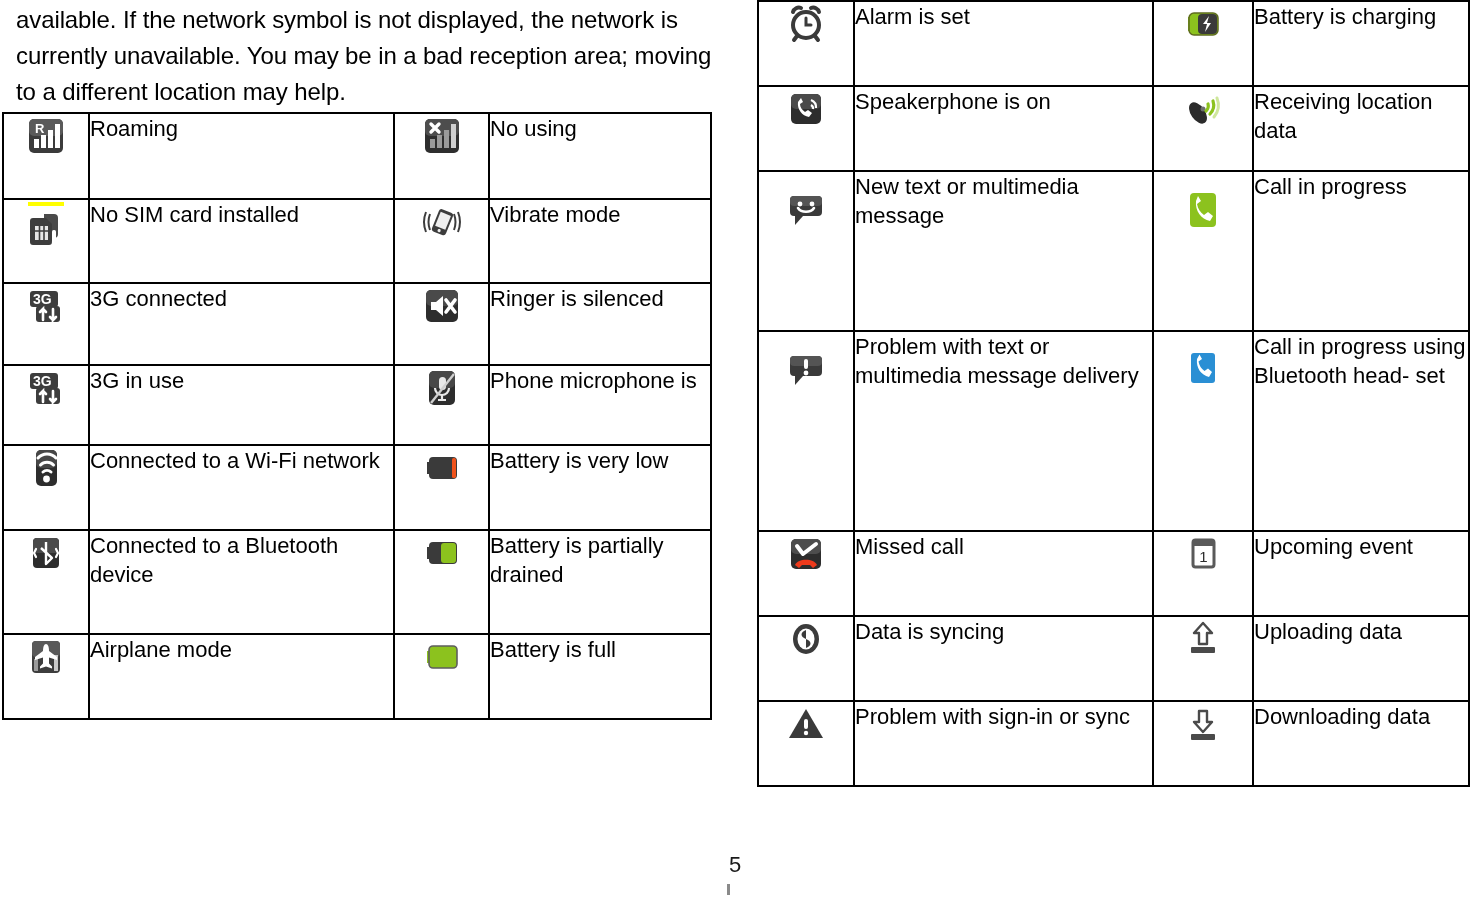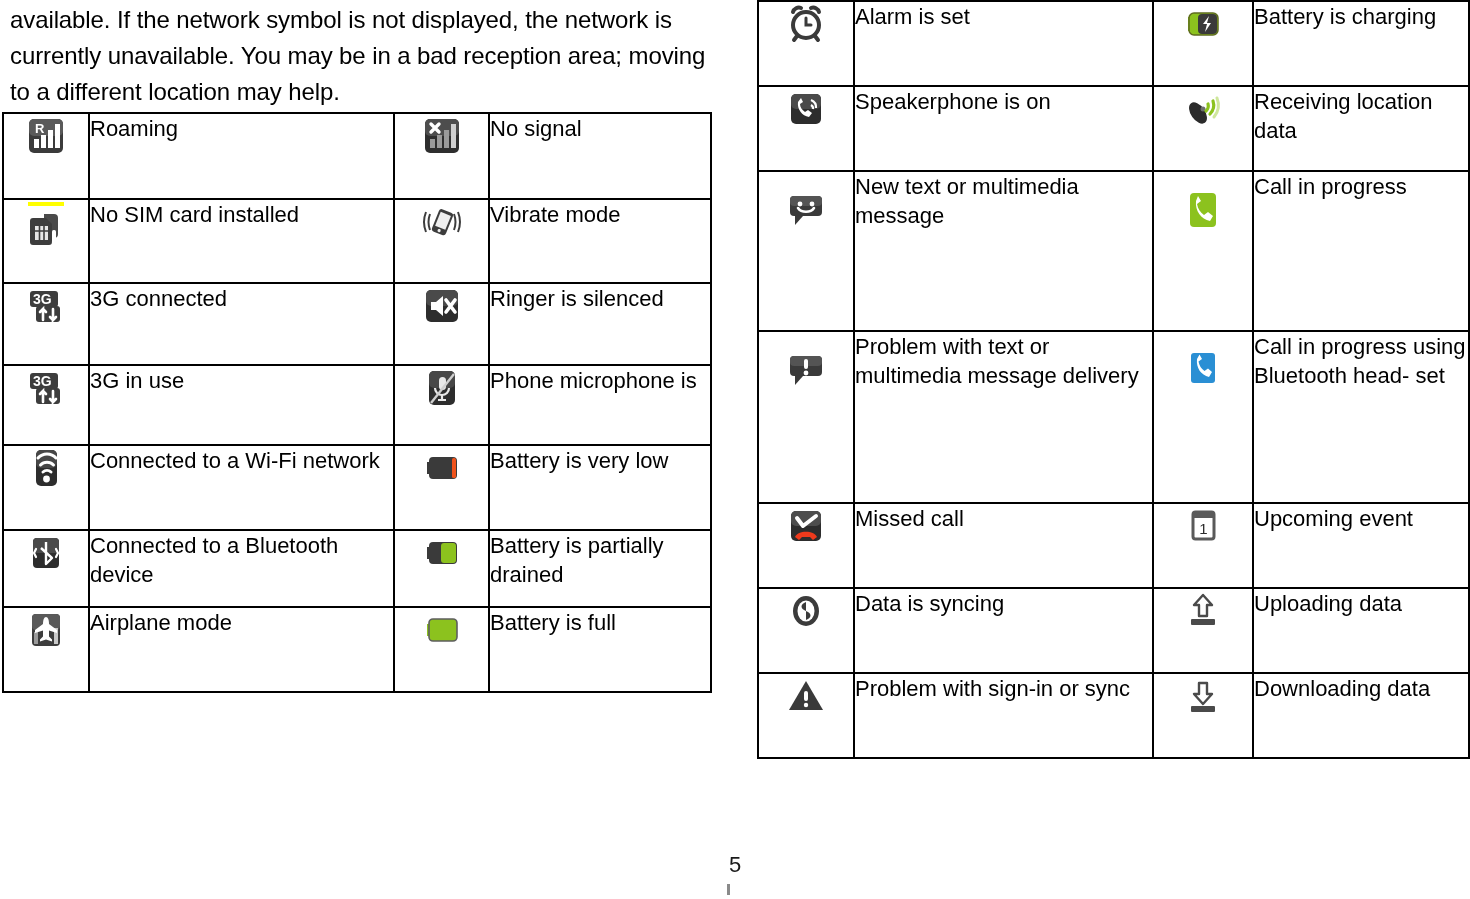--- a/index.html
+++ b/index.html
@@ -12,21 +12,21 @@
     height: 899px;
     position: relative;
     font-family: "Liberation Sans", sans-serif;
     color: #000000;
     overflow: hidden;
   }
 
   
   #intro-paragraph {
     position: absolute;
-    left: 10px;
+    left: 16px;
     top: 2px;
     width: 700px;
     font-size: 24px;
     line-height: 36px;
     letter-spacing: -0.1px;
     color: #000;
   }
 
   
   .icon-table {
@@ -141,21 +141,21 @@
           <rect x="5" y="5" width="34" height="34" rx="5" fill="#2e2e2e"></rect>
           <rect x="5" y="5" width="34" height="17" rx="5" fill="#4d4d4d"></rect>
           <path d="M11 10 L19 18 M19 10 L11 18" stroke="#fff" stroke-width="3.4" stroke-linecap="round"></path>
           <rect x="10" y="25" width="5" height="9" fill="#9a9a9a"></rect>
           <rect x="17" y="21" width="5" height="13" fill="#9a9a9a"></rect>
           <rect x="24" y="16" width="5" height="18" fill="#9a9a9a"></rect>
           <rect x="31" y="10" width="5" height="24" fill="#cfcfcf"></rect>
         </svg>
       </span>
     </td>
-    <td class="cell-label">No signal</td>
+    <td class="cell-label">No using</td>
   </tr>
 
   <tr style="height:84px">
     <td class="cell-icon">
       <span class="sim-wrap">
         <span class="sim-marker"></span>
         <span class="ic">
           <svg width="44" height="44" viewBox="0 0 44 44">
             <path d="M20 6 h10 a4 4 0 0 1 4 4 v16 a4 4 0 0 1 -4 4 h-10 z" fill="#4a4a4a"></path>
             <path d="M9 10 h13 l6 6 v18 a3 3 0 0 1 -3 3 h-16 a3 3 0 0 1 -3 -3 v-21 a3 3 0 0 1 3 -3 z" fill="#3d3d3d"></path>
@@ -260,21 +260,21 @@
           <path d="M10 16 h-3 v12 h3 z" fill="#3a3a3a"></path>
           <rect x="9" y="11" width="28" height="22" rx="4" fill="#3a3a3a"></rect>
           <rect x="32" y="12" width="4" height="20" rx="1.6" fill="#f0531c"></rect>
         </svg>
       </span>
     </td>
     <td class="cell-label wrap">Battery is very low</td>
   </tr>
 
 
-  <tr style="height:77px">
+  <tr style="height:104px">
     <td class="cell-icon">
       <span class="ic">
         <svg width="44" height="44" viewBox="0 0 44 44">
           <rect x="9" y="7" width="26" height="30" rx="4" fill="#2d2d2d"></rect>
           <rect x="9" y="7" width="26" height="15" rx="4" fill="#4a4a4a"></rect>
           <path d="M22 11 v22 l6 -6 -11 -10 M17 17 l11 10" stroke="#fff" stroke-width="2.4" fill="none" stroke-linejoin="round"></path>
           <path d="M12 18 l-2 4 2 4 M32 18 l2 4 -2 4" stroke="#fff" stroke-width="2.2" fill="none" stroke-linecap="round"></path>
         </svg>
       </span>
     </td>
@@ -399,21 +399,21 @@
       <span class="ic">
         <svg width="44" height="44" viewBox="0 0 44 44">
           <rect x="9" y="5" width="26" height="34" rx="4" fill="#8cc21e"></rect>
           <path d="M15 13 c-1 10 5 18 14 20 l3 -5 -5 -4 -4 3 c-4 -3 -6 -6 -7 -11 l4 -3 -3 -5 z" fill="#fff"></path>
         </svg>
       </span>
     </td>
     <td class="cell-label">Call in progress</td>
   </tr>
 
-  <tr style="height:172px">
+  <tr style="height:200px">
     <td class="cell-icon" style="vertical-align:top;padding-top:16px">
       <span class="ic">
         <svg width="44" height="44" viewBox="0 0 44 44">
           <rect x="6" y="8" width="32" height="20" rx="4" fill="#3a3a3a"></rect>
           <rect x="6" y="8" width="32" height="10" rx="4" fill="#545454"></rect>
           <path d="M11 27 l0 10 8 -9 z" fill="#3a3a3a"></path>
           <rect x="20" y="11" width="4" height="10" rx="2" fill="#fff"></rect>
           <circle cx="22" cy="25" r="2.4" fill="#fff"></circle>
         </svg>
       </span>

